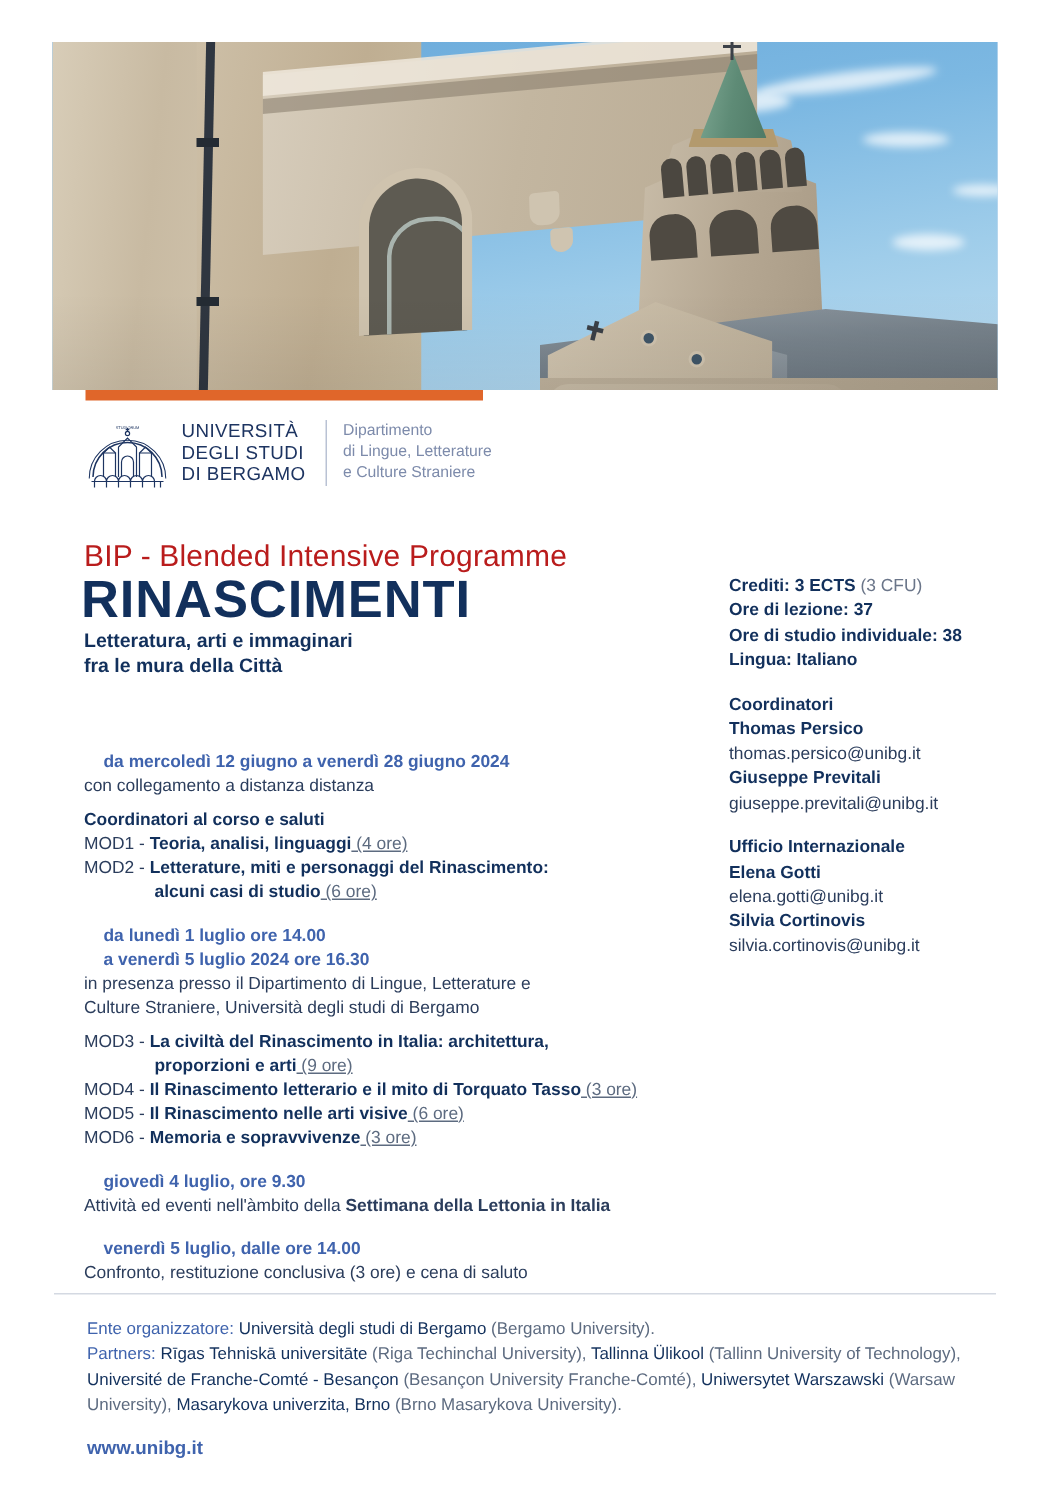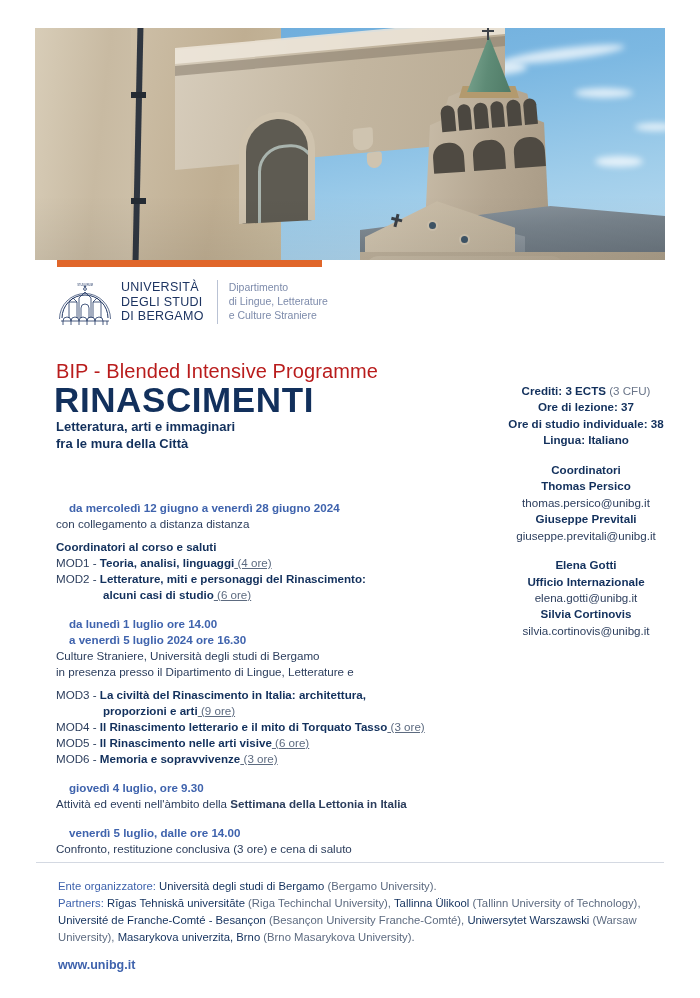--- a/index.html
+++ b/index.html
@@ -280,21 +280,21 @@
     position: absolute; left: 486px; top: 383px;
     width: 200px;
     font-size: 11.6px; line-height: 1.42;
     color: #12305c;
   }
   .rightcol b { font-weight: 700; }
   .rightcol .soft { color: #6a7589; font-weight: 400; }
   .rightcol .mail {
     font-weight: 400; color: #2b3d5c;
   }
-  .rc-block { margin-bottom: 13px; text-align: center; }
+  .rc-block { margin-bottom: 13px; }
   .rc-block:last-child { margin-bottom: 0; }
 
   
   .schedule {
     position: absolute; left: 56px; top: 500px;
     width: 420px;
     font-size: 11.6px;
     color: #12305c;
     line-height: 1.38;
   }
@@ -448,22 +448,22 @@
 
     <div class="rc-block">
       <div><b>Coordinatori</b></div>
       <div><b>Thomas Persico</b></div>
       <div class="mail">thomas.persico@unibg.it</div>
       <div><b>Giuseppe Previtali</b></div>
       <div class="mail">giuseppe.previtali@unibg.it</div>
     </div>
 
     <div class="rc-block">
+      <div><b>Ufficio Internazionale</b></div>
       <div><b>Elena Gotti</b></div>
-      <div><b>Ufficio Internazionale</b></div>
       <div class="mail">elena.gotti@unibg.it</div>
       <div><b>Silvia Cortinovis</b></div>
       <div class="mail">silvia.cortinovis@unibg.it</div>
     </div>
   </div>
 
   <div class="schedule">
 
     <div class="blk">
       <div class="sch-date">da mercoledì 12 giugno a venerdì 28 giugno 2024</div>
@@ -471,22 +471,22 @@
       <div class="gap-s"></div>
       <div class="sch-head">Coordinatori al corso e saluti</div>
       <div class="mod"><span>MOD1 - </span><b>Teoria, analisi, linguaggi</b><span class="hrs"> (4 ore)</span></div>
       <div class="mod"><span>MOD2 - </span><b>Letterature, miti e personaggi del Rinascimento:</b></div>
       <div class="mod mod-cont"><b>alcuni casi di studio</b><span class="hrs"> (6 ore)</span></div>
     </div>
 
     <div class="blk">
       <div class="sch-date">da lunedì 1 luglio ore 14.00</div>
       <div class="sch-date">a venerdì 5 luglio 2024 ore 16.30</div>
+      <div class="sch-note">in presenza presso il Dipartimento di Lingue, Letterature e</div>
       <div class="sch-note">Culture Straniere, Università degli studi di Bergamo</div>
-      <div class="sch-note">in presenza presso il Dipartimento di Lingue, Letterature e</div>
       <div class="gap-s"></div>
       <div class="mod"><span>MOD3 - </span><b>La civiltà del Rinascimento in Italia: architettura,</b></div>
       <div class="mod mod-cont"><b>proporzioni e arti</b><span class="hrs"> (9 ore)</span></div>
       <div class="mod"><span>MOD4 - </span><b>Il Rinascimento letterario e il mito di Torquato Tasso</b><span class="hrs"> (3 ore)</span></div>
       <div class="mod"><span>MOD5 - </span><b>Il Rinascimento nelle arti visive</b><span class="hrs"> (6 ore)</span></div>
       <div class="mod"><span>MOD6 - </span><b>Memoria e sopravvivenze</b><span class="hrs"> (3 ore)</span></div>
     </div>
 
     <div class="blk">
       <div class="sch-date">giovedì 4 luglio, ore 9.30</div>

